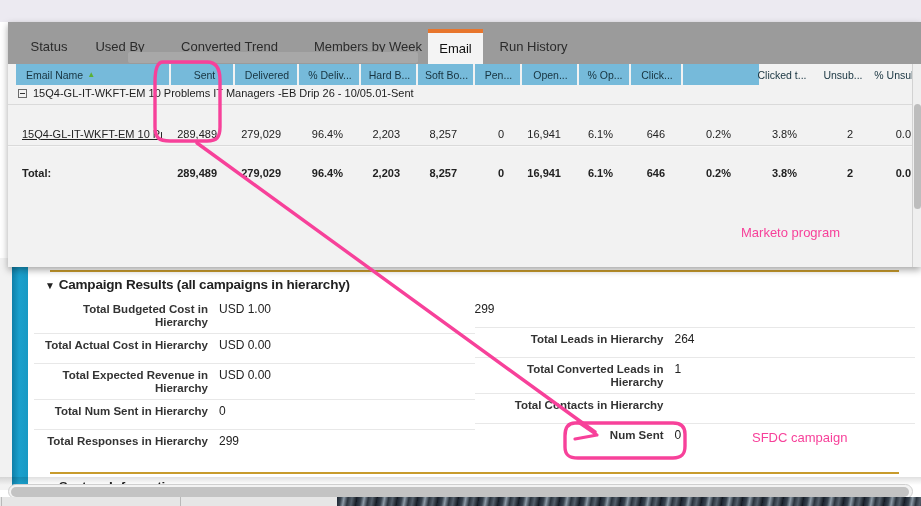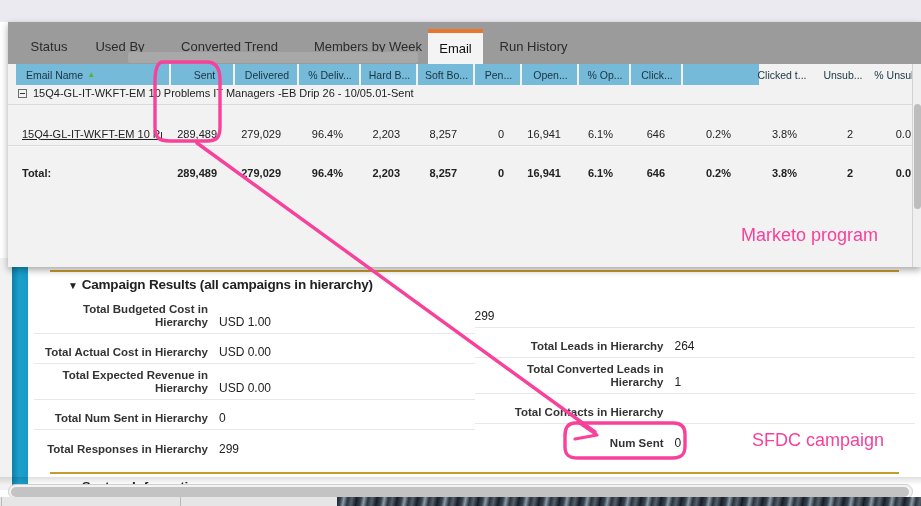--- a/index.html
+++ b/index.html
@@ -29,33 +29,33 @@
   .sfdc-body {
     position: absolute; left: 28px; top: 0; right: 0; height: 232px;
     background: #fff;
   }
 
   .section-rule {
     height: 2px; background: #c89b2c; margin: 12px 22px 0 22px;
   }
   .section-head {
     font-size: 13.5px; font-weight: bold; color: #222;
-    padding: 5px 0 6px 40px; letter-spacing: -0.2px;
+    padding: 5px 0 6px 17px; letter-spacing: -0.2px;
   }
   .tri { font-size: 10px; margin-right: 4px; color:#222; }
 
   .kv-grid {
     display: grid;
     grid-template-columns: 1fr 1fr;
     column-gap: 0px;
     padding: 0 6px 0 6px;
   }
   .kv-col { display: flex; flex-direction: column; }
   .kv-row {
-    display: flex; align-items: flex-end;
+    display: flex; align-items: flex-start;
     border-bottom: 1px solid #e8e8e8;
     min-height: 30px; padding: 5px 0 4px 0;
   }
   .kv-row.noline { border-bottom: none; }
   .kv-label {
     flex: 0 0 185px; text-align: right; padding-right: 11px;
     font-size: 11.5px; font-weight: bold; color: #333;
     line-height: 13px;
   }
   .kv-value {
@@ -168,21 +168,21 @@
   .vscroll .vthumb {
     position:absolute; left:1px; top:40px; width:7px; height:105px;
     background:#bdbdbd; border-radius:4px;
   }
   .hscroll-inner {
     position:absolute; left:120px; top:30px; width:290px; height:11px;
     background:#a8a8a8; border-radius:2px;
   }
 
   .anno-label {
-    position:absolute; font-size:18px; color:#f7419a;
+    position:absolute; font-size:13px; color:#f7419a;
     white-space:nowrap;
   }
 
   
   .anno-svg { position:absolute; left:0; top:0; width:921px; height:506px; pointer-events:none; }
 </style>
 </head>
 <body>
 
 <div id="root">

